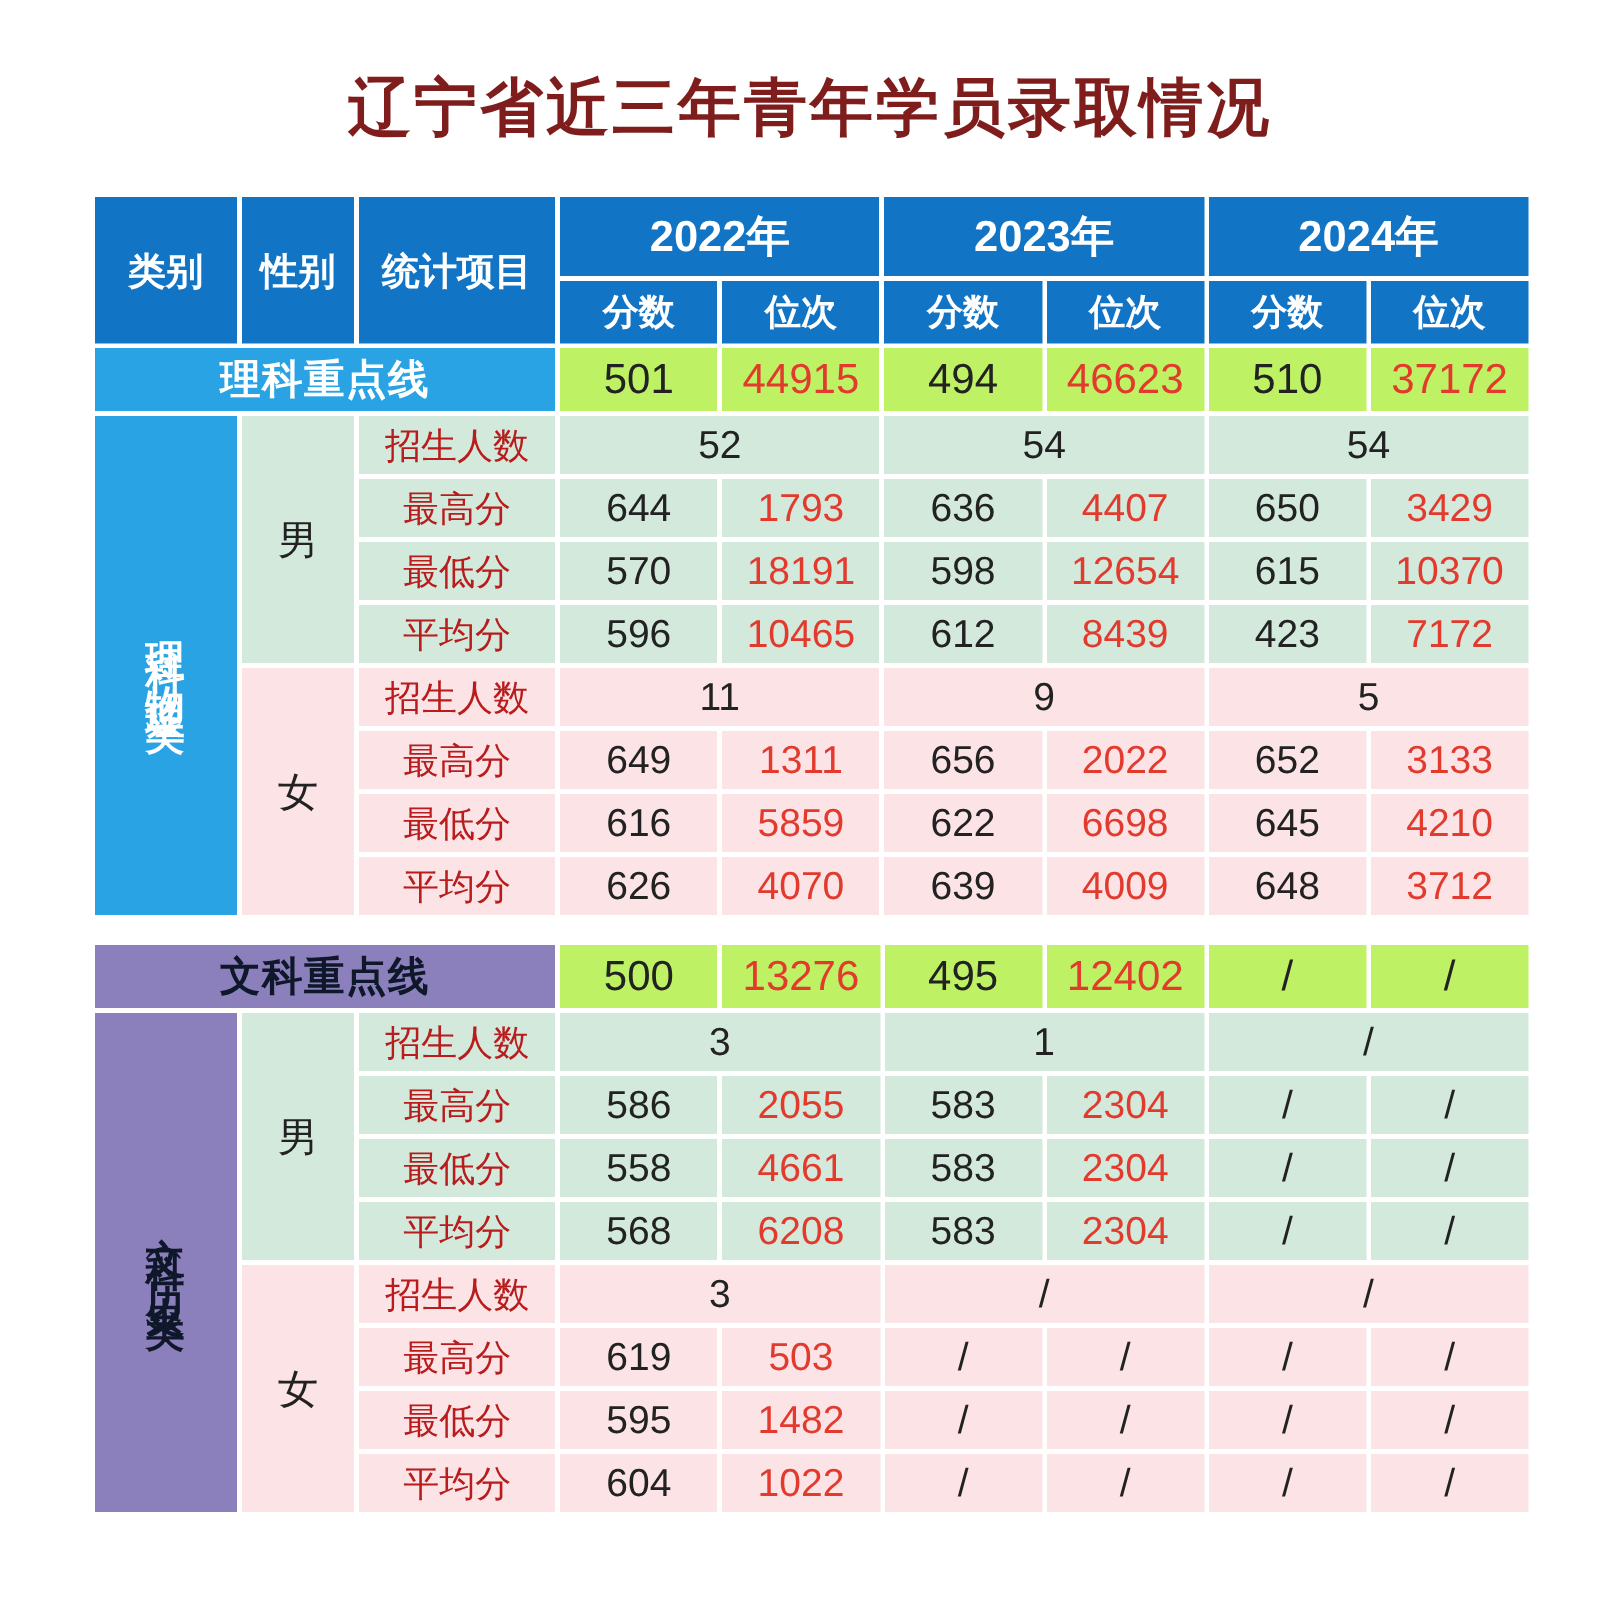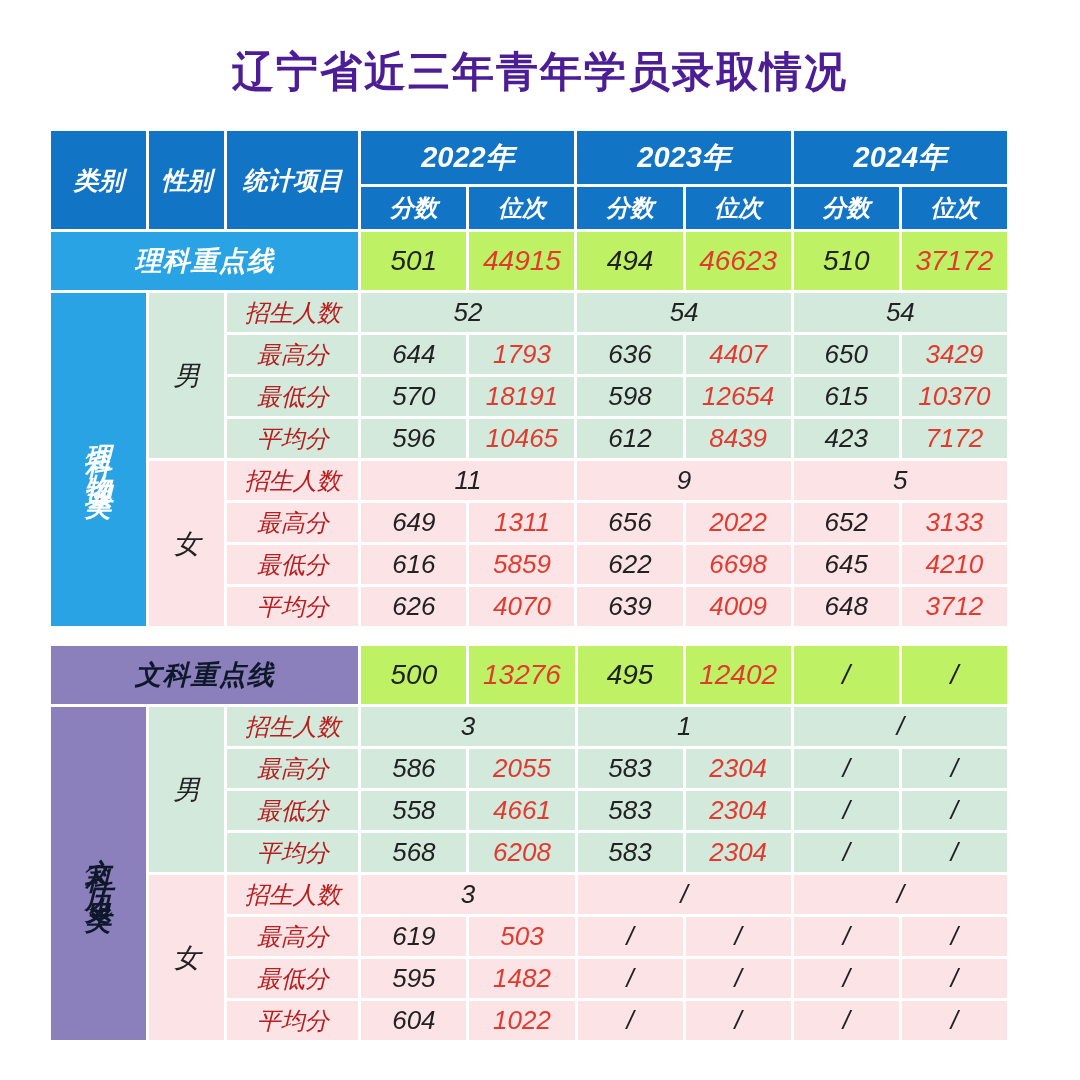--- a/index.html
+++ b/index.html
@@ -3,40 +3,40 @@
 <meta charset="utf-8">
 <style>
   html,body{margin:0;padding:0;}
   body{
     width:1080px;height:1080px;background:#ffffff;
     font-family:"Liberation Sans","DejaVu Sans",sans-serif;
     color:#262626;position:relative;overflow:hidden;
   }
   .page-title{
     margin:44px auto 0;text-align:center;
-    font-size:42px;font-weight:bold;color:#4c1d95;letter-spacing:2px;
-  }
-  .tbl-wrap{position:absolute;left:48px;top:128px;width:962px;font-style:italic;}
+    font-size:42px;font-weight:bold;color:#7f1d1d;letter-spacing:2px;
+  }
+  .tbl-wrap{position:absolute;left:60px;top:128px;width:962px;}
   table{
     border-collapse:collapse;table-layout:fixed;width:962px;
   }
   td,th{
     border:3px solid #ffffff;padding:0;text-align:center;vertical-align:middle;
     overflow:hidden;white-space:nowrap;
   }
   col.c-cat{width:98px}col.c-gen{width:78px}col.c-stat{width:134px}
   col.c-val{width:108px}
   
   .hdr{background:#1274c5;color:#ffffff;font-weight:bold;}
   .hdr-main{font-size:25px;}
   .hdr-year{font-size:29px;}
   .hdr-sub{font-size:24px;}
   tr.hr1{height:56px}
   tr.hr2{height:45px}
-  tr.keyline{height:61px}
+  tr.keyline{height:45px}
   tr.datarow{height:42px}
   
   .acc-science{background:#29a3e3;color:#ffffff;font-weight:bold;}
   .acc-liberal{background:#8b80bb;color:#0f172a;font-weight:bold;}
   .keyline-label{font-size:27px;letter-spacing:1px;}
   .bg-lightblue{background:#bef264;}
   .bg-lavender{background:#bef264;}
   .bg-green{background:#d2e9dc;}
   .bg-pink{background:#fbe3e6;}
   .cat-cell span{

